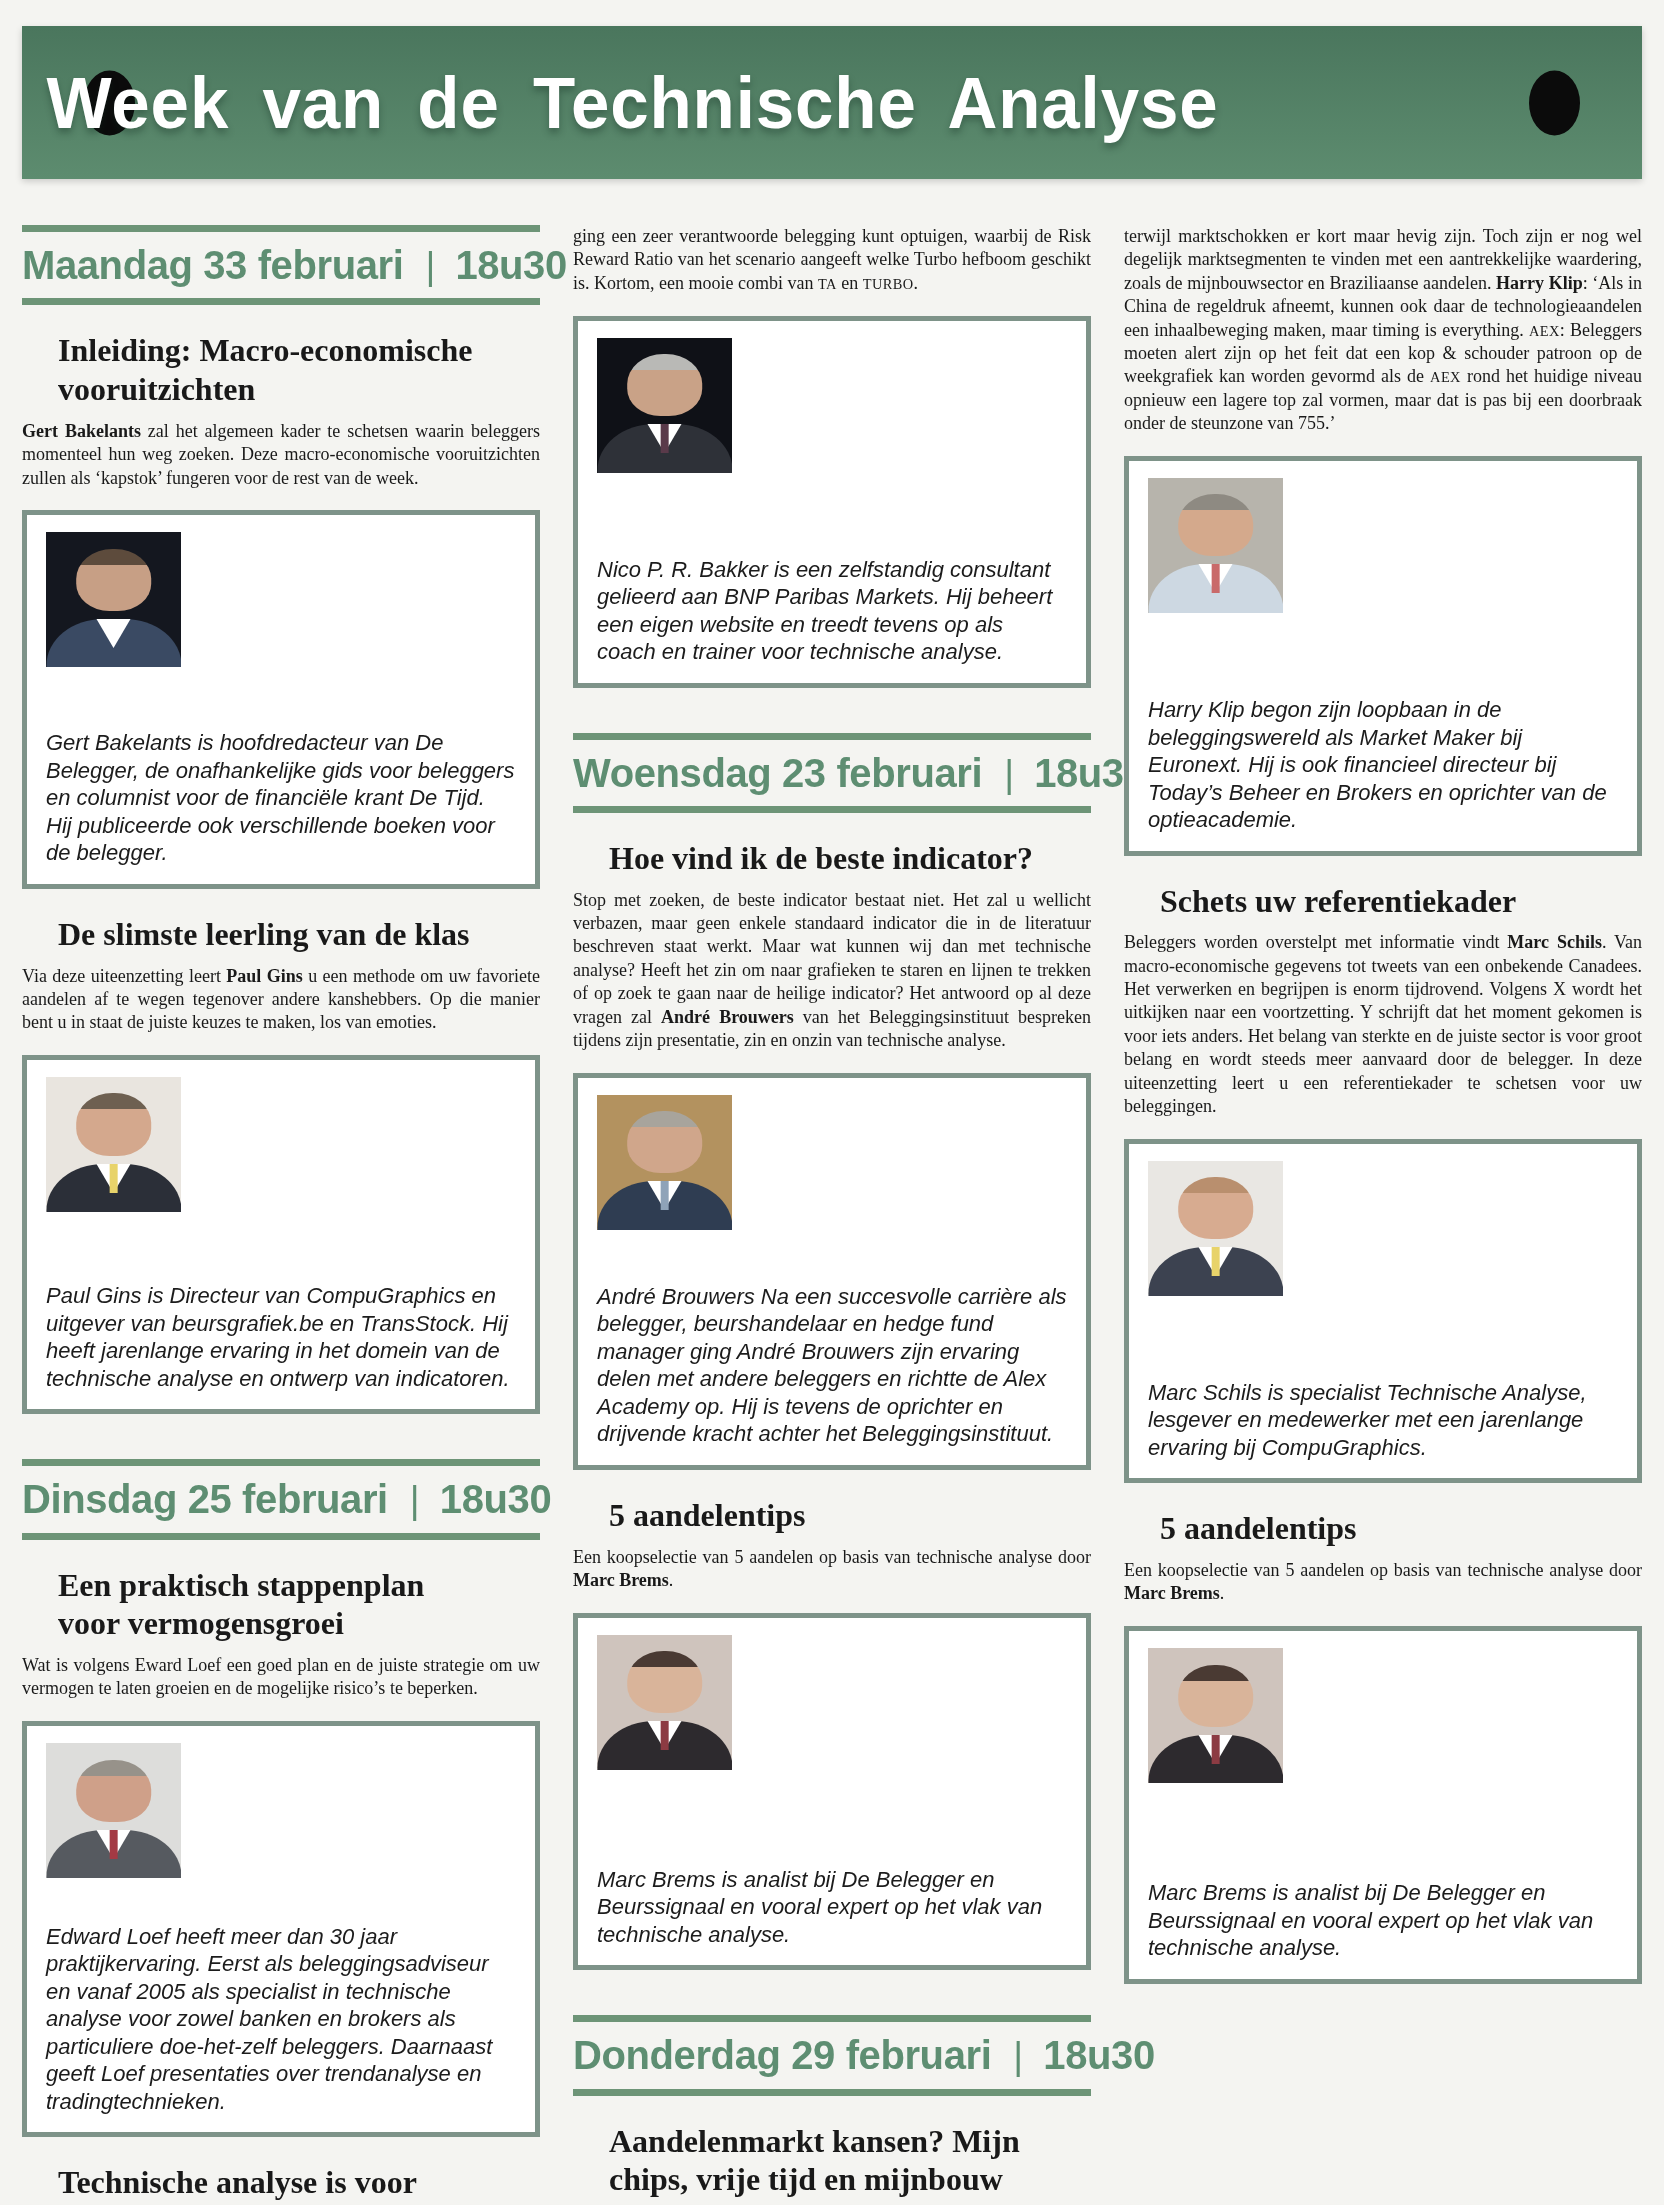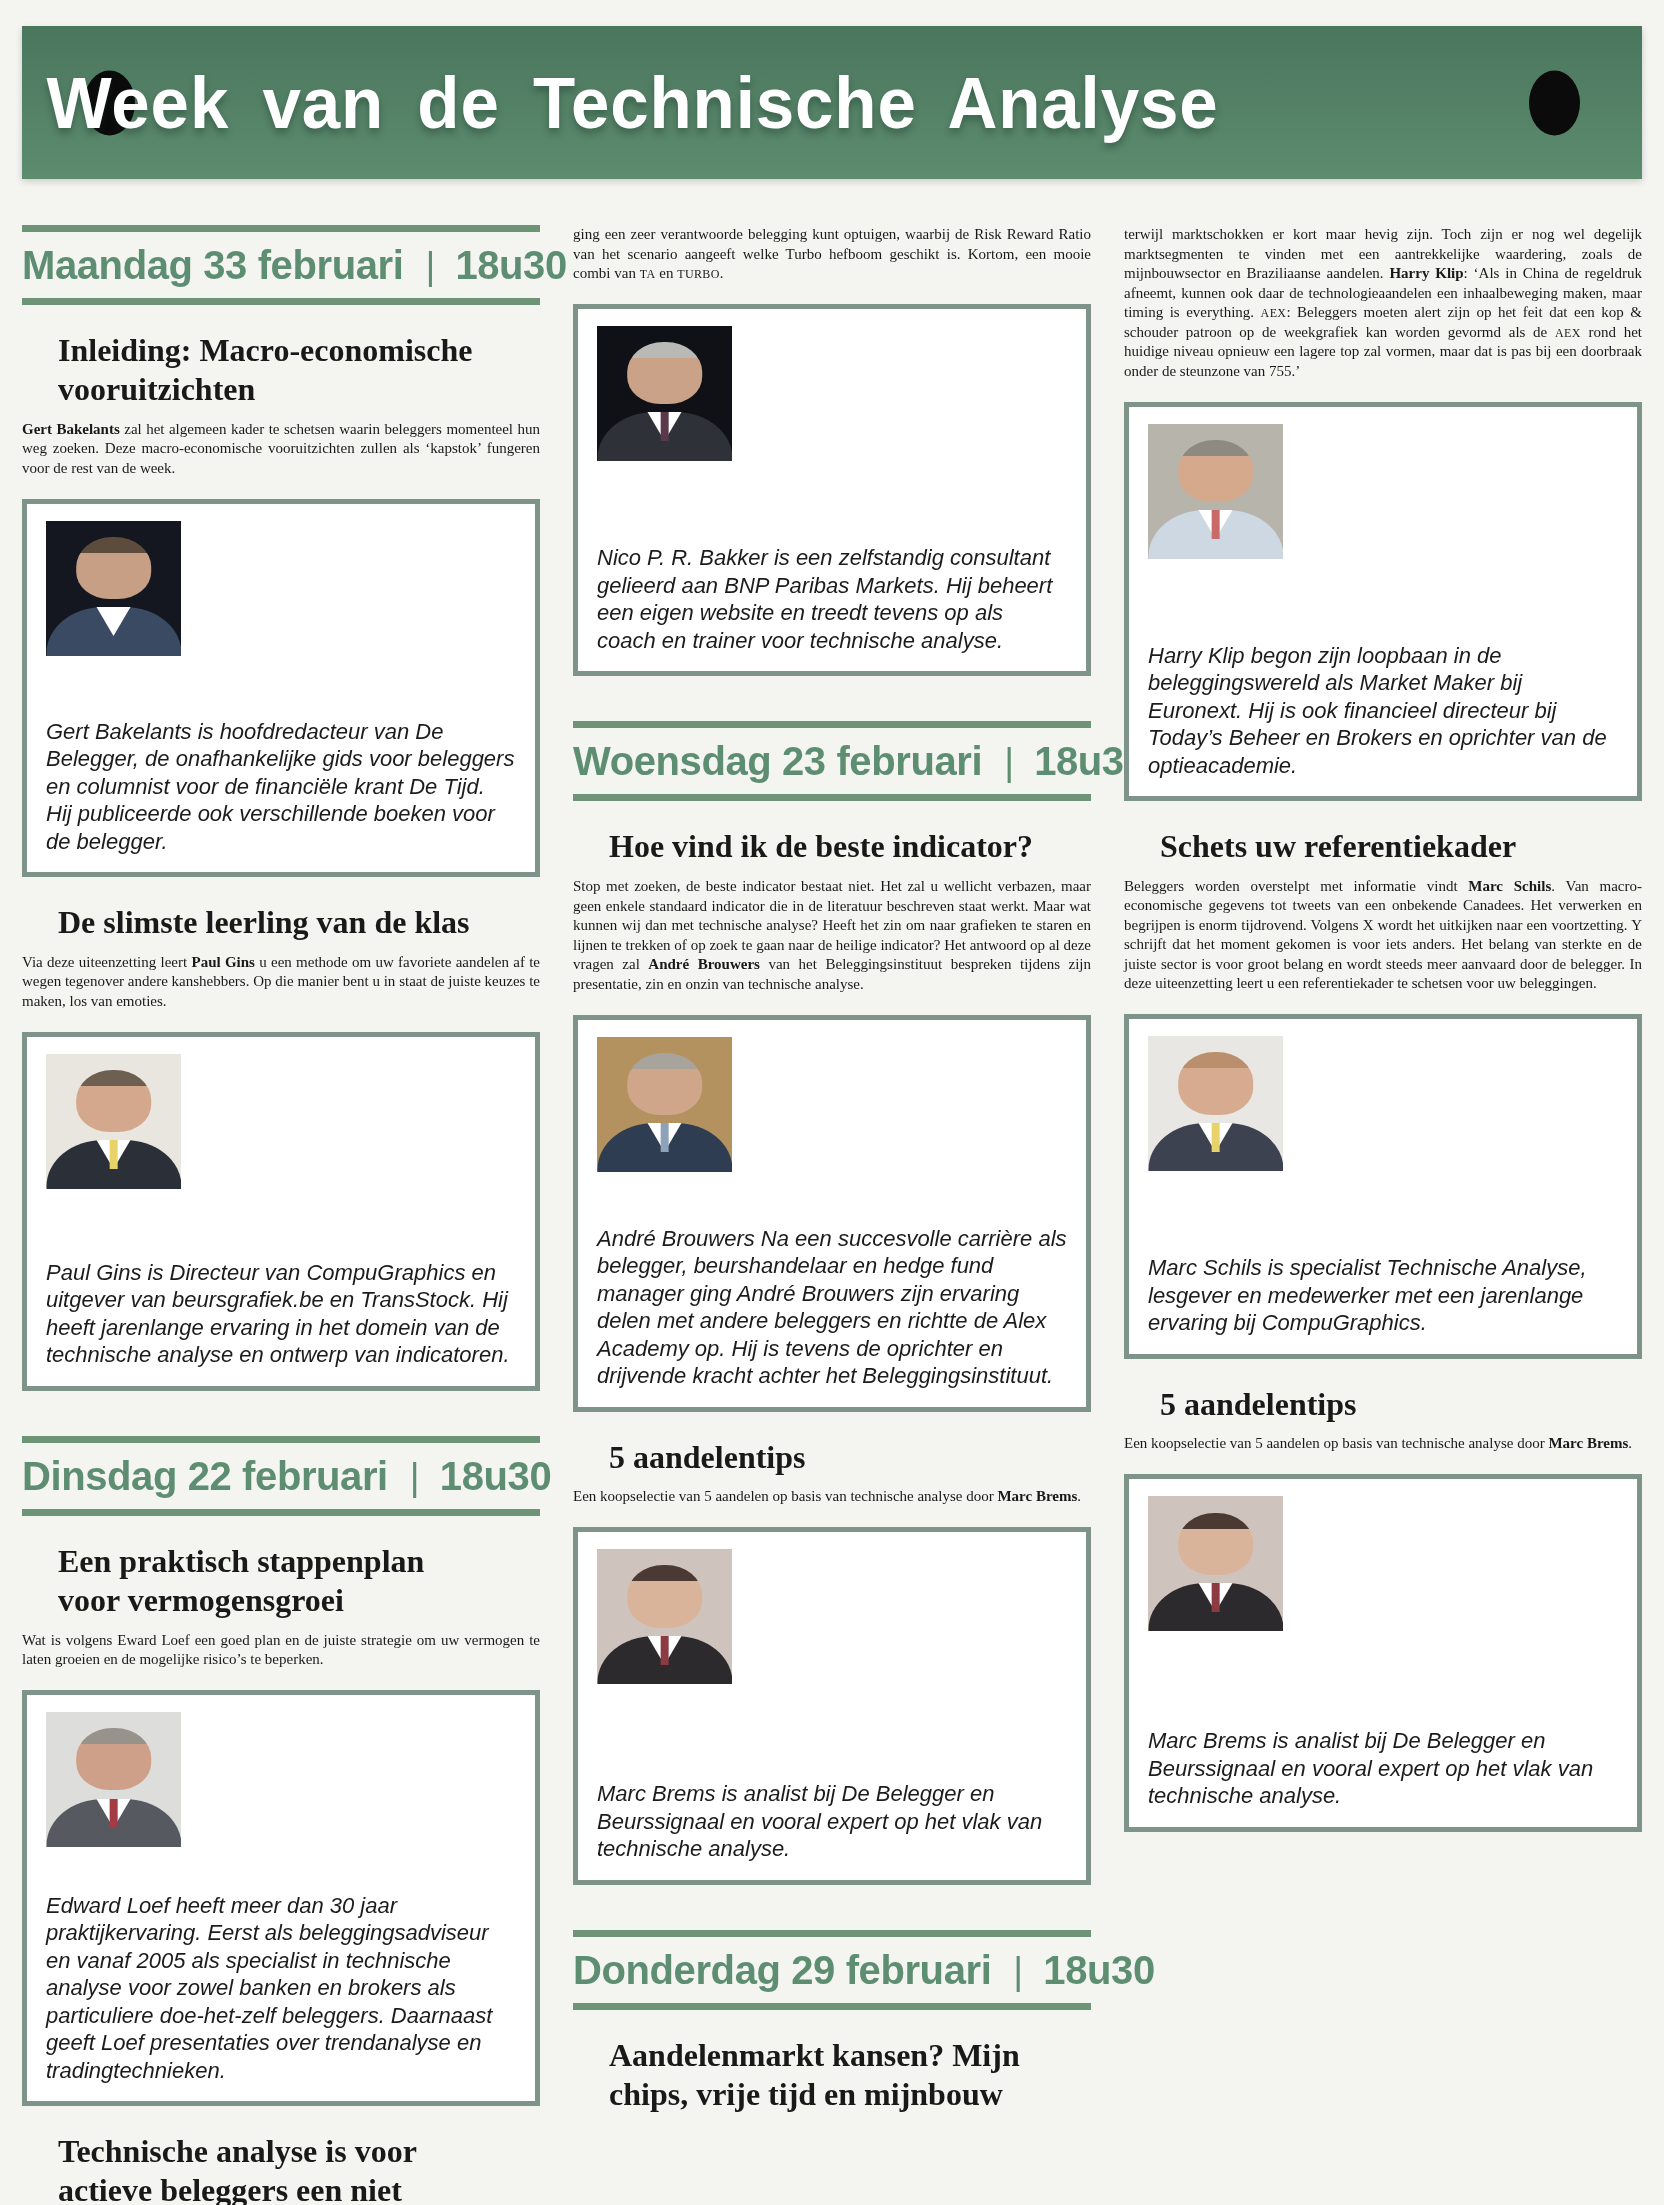--- a/index.html
+++ b/index.html
@@ -57,21 +57,21 @@
 
   
   .subhead {
     font-family:"Liberation Serif", serif; font-weight:bold;
     font-size:32px; line-height:1.21; margin:24px 0 11px 0; padding-left:36px;
   }
   .mw520 { max-width:445px; }
   .mw490 { max-width:419px; }
   .mw470 { max-width:402px; }
   .body {
-    font-size:15px; line-height:1.3; text-align:justify;
+    font-size:18px; line-height:1.3; text-align:justify;
     margin:0 0 8.6px 0; hyphens:none;
   }
   .body b { font-weight:bold; }
   .sc { font-size:0.8em; letter-spacing:0.4px; }
 
   
   .spkbox {
     border:5.1px solid #7e9389; background:#ffffff;
     padding:17px 19px; margin:20.5px 0 26px 0;
     display:flex; gap:36px; align-items:flex-start;flex-direction:column;
@@ -160,21 +160,21 @@
       <figure class="spkbox">
         <div class="photo p-paul">
           <div class="ph-head"></div>
           <div class="ph-torso"></div>
         </div>
         <figcaption class="cap pt40">Paul Gins is Directeur van CompuGraphics en uitgever van beursgrafiek.be en TransStock. Hij heeft jarenlange ervaring in het domein van de technische analyse en ontwerp van indicatoren.</figcaption>
       </figure>
 
       <section class="dayhdr mt">
         <div class="dayline">
-          <span>Dinsdag 22 februari</span>
+          <span>Dinsdag 25 februari</span>
           <span class="pipe">|</span>
           <span>18u30</span>
         </div>
       </section>
 
       <h3 class="subhead mw470">Een praktisch stappenplan voor vermogensgroei</h3>
       <p class="body">Wat is volgens Eward Loef een goed plan en de juiste strategie om uw vermogen te laten groeien en de mogelijke risico’s te beperken.</p>
 
       <figure class="spkbox">
         <div class="photo p-loef">

